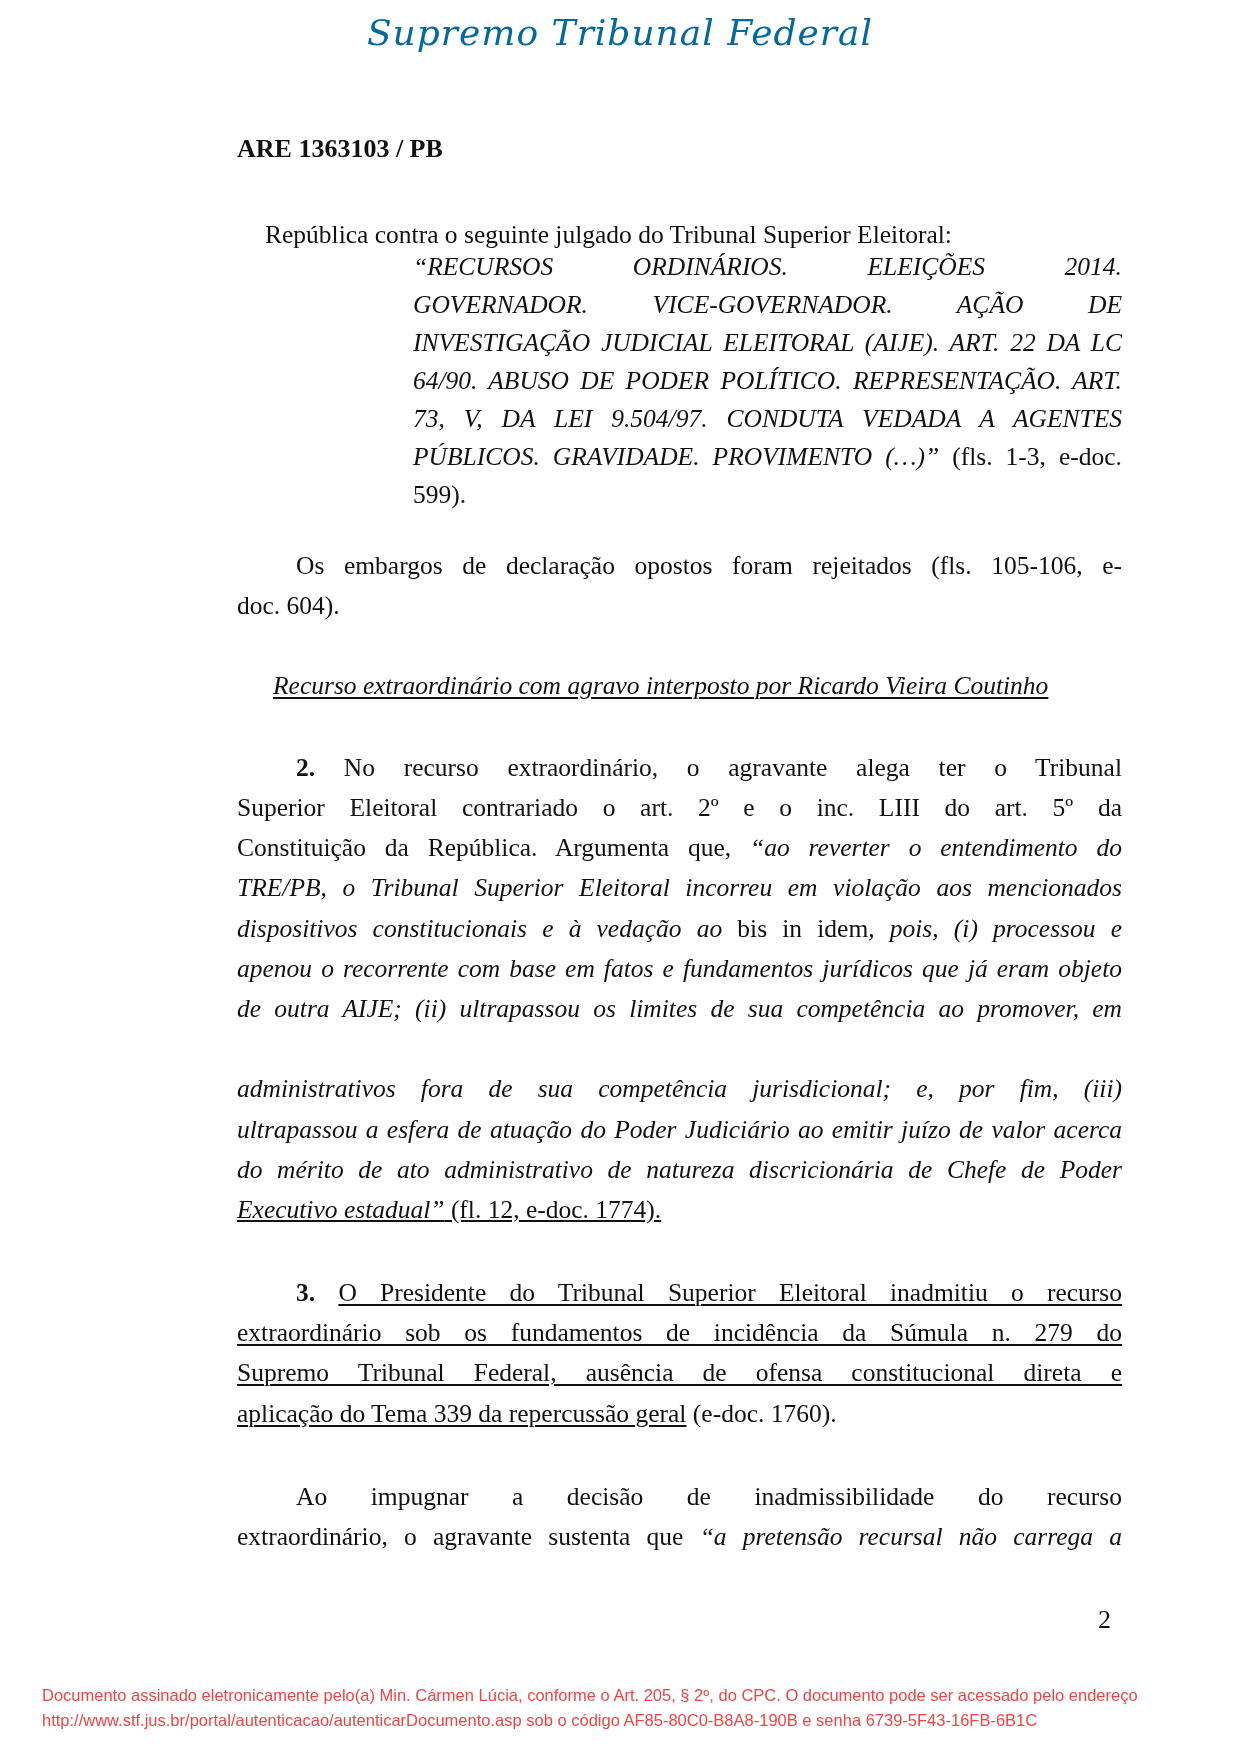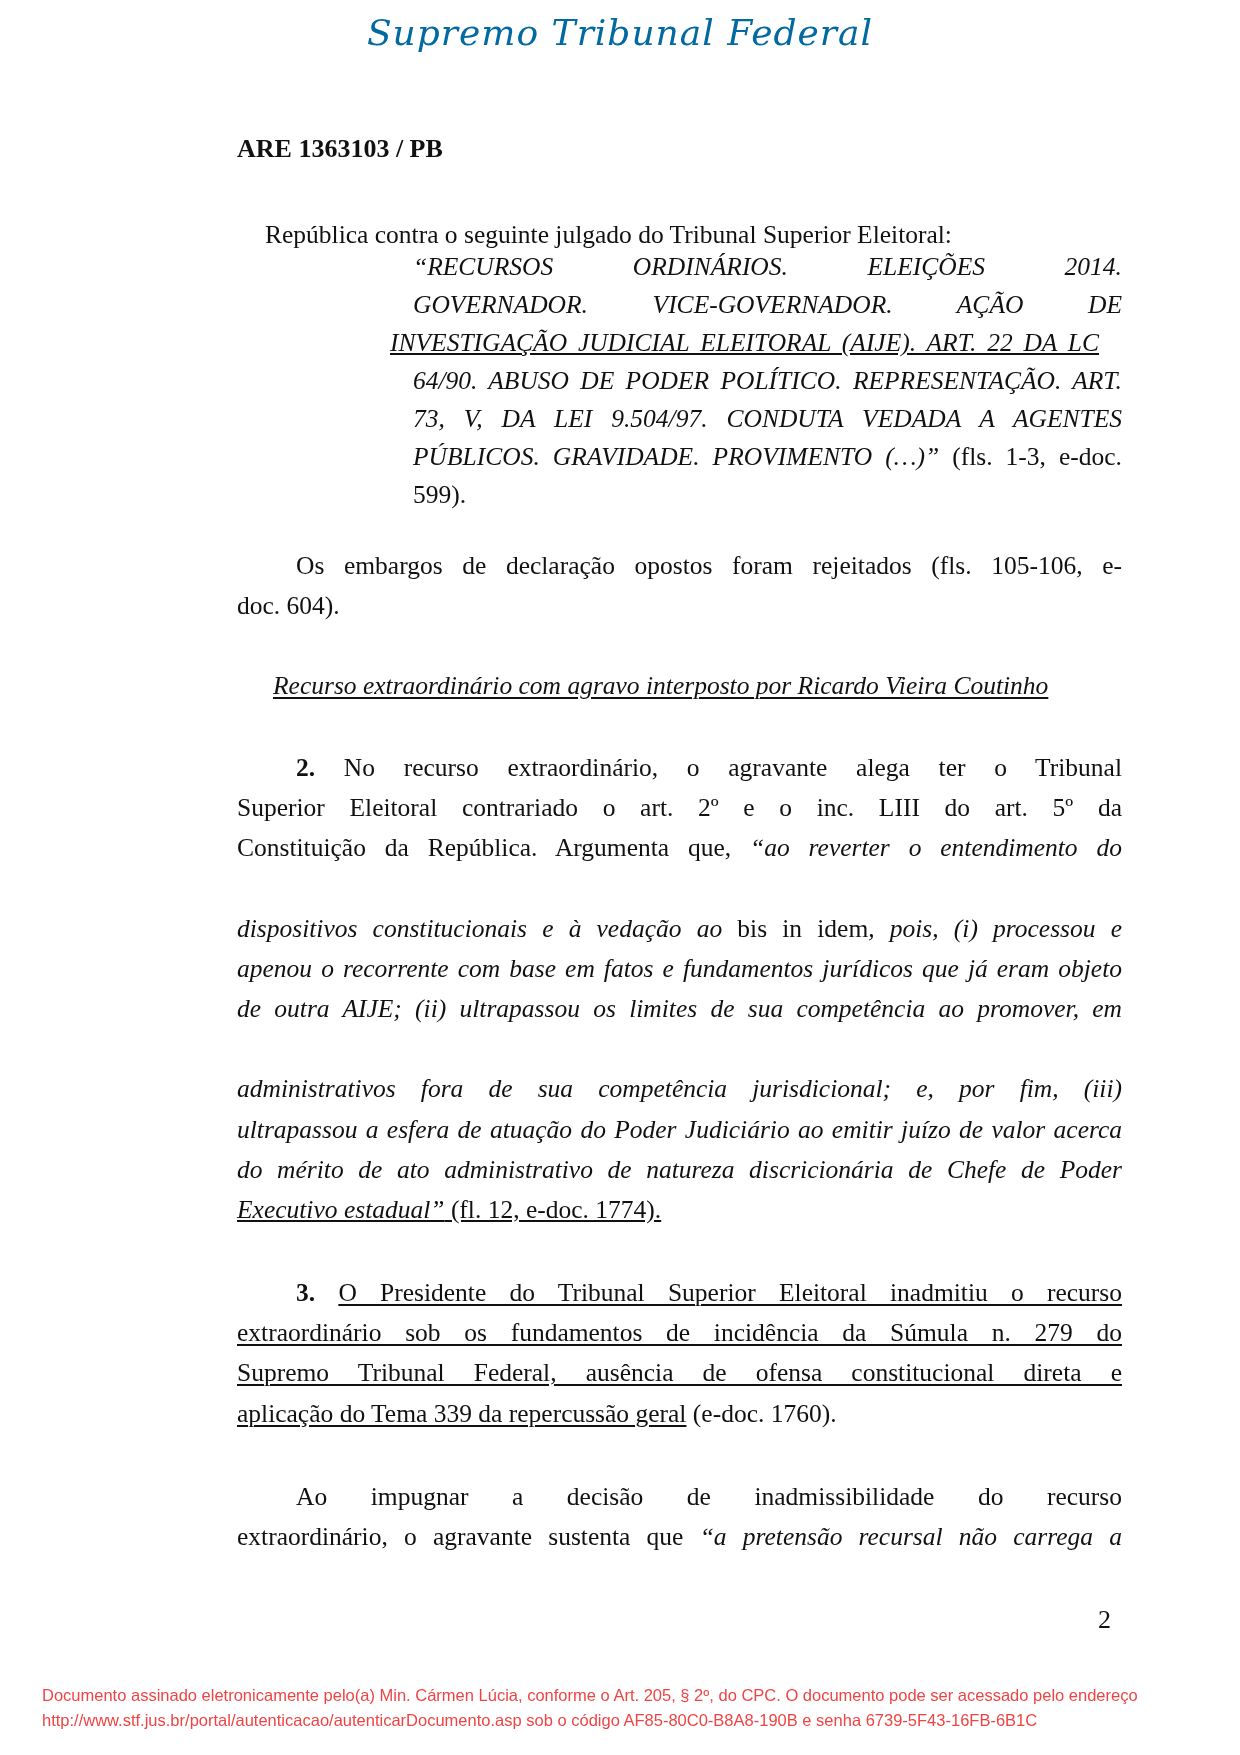--- a/index.html
+++ b/index.html
@@ -27,35 +27,36 @@
 
   <div class="header-script">Supremo Tribunal Federal</div>
 
   <div class="title serif">ARE 1363103 / PB</div>
 
   <div class="line serif" style="left:237px; top:220px;margin-left:28px;">República contra o seguinte julgado do Tribunal  Superior Eleitoral:</div>
 
   <div class="quote serif">
     <div class="line just" style="left:413px; top:252px; width:709px;">“RECURSOS ORDINÁRIOS. ELEIÇÕES 2014.</div>
     <div class="line just" style="left:413px; top:290px; width:709px;">GOVERNADOR. VICE-GOVERNADOR. AÇÃO DE</div>
-    <div class="line just" style="left:390px; top:328px; width:709px;text-decoration:underline;">INVESTIGAÇÃO JUDICIAL ELEITORAL (AIJE). ART. 22 DA LC</div>
+    <div class="line just" style="left:413px; top:328px; width:709px;">INVESTIGAÇÃO JUDICIAL ELEITORAL (AIJE). ART. 22 DA LC</div>
     <div class="line just" style="left:413px; top:366px; width:709px;">64/90. ABUSO DE PODER POLÍTICO. REPRESENTAÇÃO. ART.</div>
     <div class="line just" style="left:413px; top:404px; width:709px;">73, V, DA LEI 9.504/97. CONDUTA VEDADA A AGENTES</div>
     <div class="line just" style="left:413px; top:442px; width:709px;"><span>PÚBLICOS. GRAVIDADE. PROVIMENTO (…)”</span><span style="font-style:normal"> (fls. 1-3, e-doc.</span></div>
     <div class="line" style="left:413px; top:480px;"><span style="font-style:normal">599).</span></div>
   </div>
 
   <div class="line serif just" style="left:237px; top:551px; width:885px; text-indent:59px;">Os embargos de declaração opostos foram rejeitados (fls. 105-106, e-</div>
   <div class="line serif" style="left:237px; top:591px;">doc. 604).</div>
 
   <div class="line serif i u" style="left:273px; top:671px;">Recurso extraordinário com agravo interposto por Ricardo Vieira Coutinho</div>
 
   <div class="line serif just" style="left:296px; top:753px; width:826px;"><span class="b">2.</span> <span>No recurso extraordinário, o agravante alega ter o Tribunal</span></div>
   <div class="line serif just" style="left:237px; top:793px; width:885px;">Superior Eleitoral contrariado o art. 2º e o inc. LIII do art. 5º da</div>
   <div class="line serif just" style="left:237px; top:833px; width:885px;"><span>Constituição da República. Argumenta que, </span><span class="i">“ao reverter o entendimento do</span></div>
+  <div class="line serif just i" style="left:237px; top:873px; width:885px;">TRE/PB, o Tribunal Superior Eleitoral incorreu em violação aos mencionados</div>
   <div class="line serif just i" style="left:237px; top:954px; width:885px;">apenou o recorrente com base em fatos e fundamentos jurídicos que já eram objeto</div>
   <div class="line serif just" style="left:237px; top:914px; width:885px;"><span class="i">dispositivos constitucionais e à vedação ao</span><span> bis in idem</span><span class="i">, pois, (i) processou e</span></div>
   <div class="line serif just i" style="left:237px; top:994px; width:885px;">de outra AIJE; (ii) ultrapassou os limites de sua competência ao promover, em</div>
   <div class="line serif just i" style="left:237px; top:1074px; width:885px;">administrativos fora de sua competência jurisdicional; e, por fim, (iii)</div>
   <div class="line serif just i" style="left:237px; top:1115px; width:885px;">ultrapassou a esfera de atuação do Poder Judiciário ao emitir juízo de valor acerca</div>
   <div class="line serif just i" style="left:237px; top:1155px; width:885px;">do mérito de ato administrativo de natureza discricionária de Chefe de Poder</div>
   <div class="line serif" style="left:237px; top:1195px;text-decoration:underline;"><span class="i">Executivo estadual”</span><span> (fl. 12, e-doc. 1774).</span></div>
 
   <div class="line serif just" style="left:296px; top:1278px; width:826px;"><span class="b">3.</span> <span class="u">O Presidente do Tribunal Superior Eleitoral inadmitiu o recurso</span></div>
   <div class="line serif just u" style="left:237px; top:1318px; width:885px;">extraordinário sob os fundamentos de incidência da Súmula n. 279 do</div>

